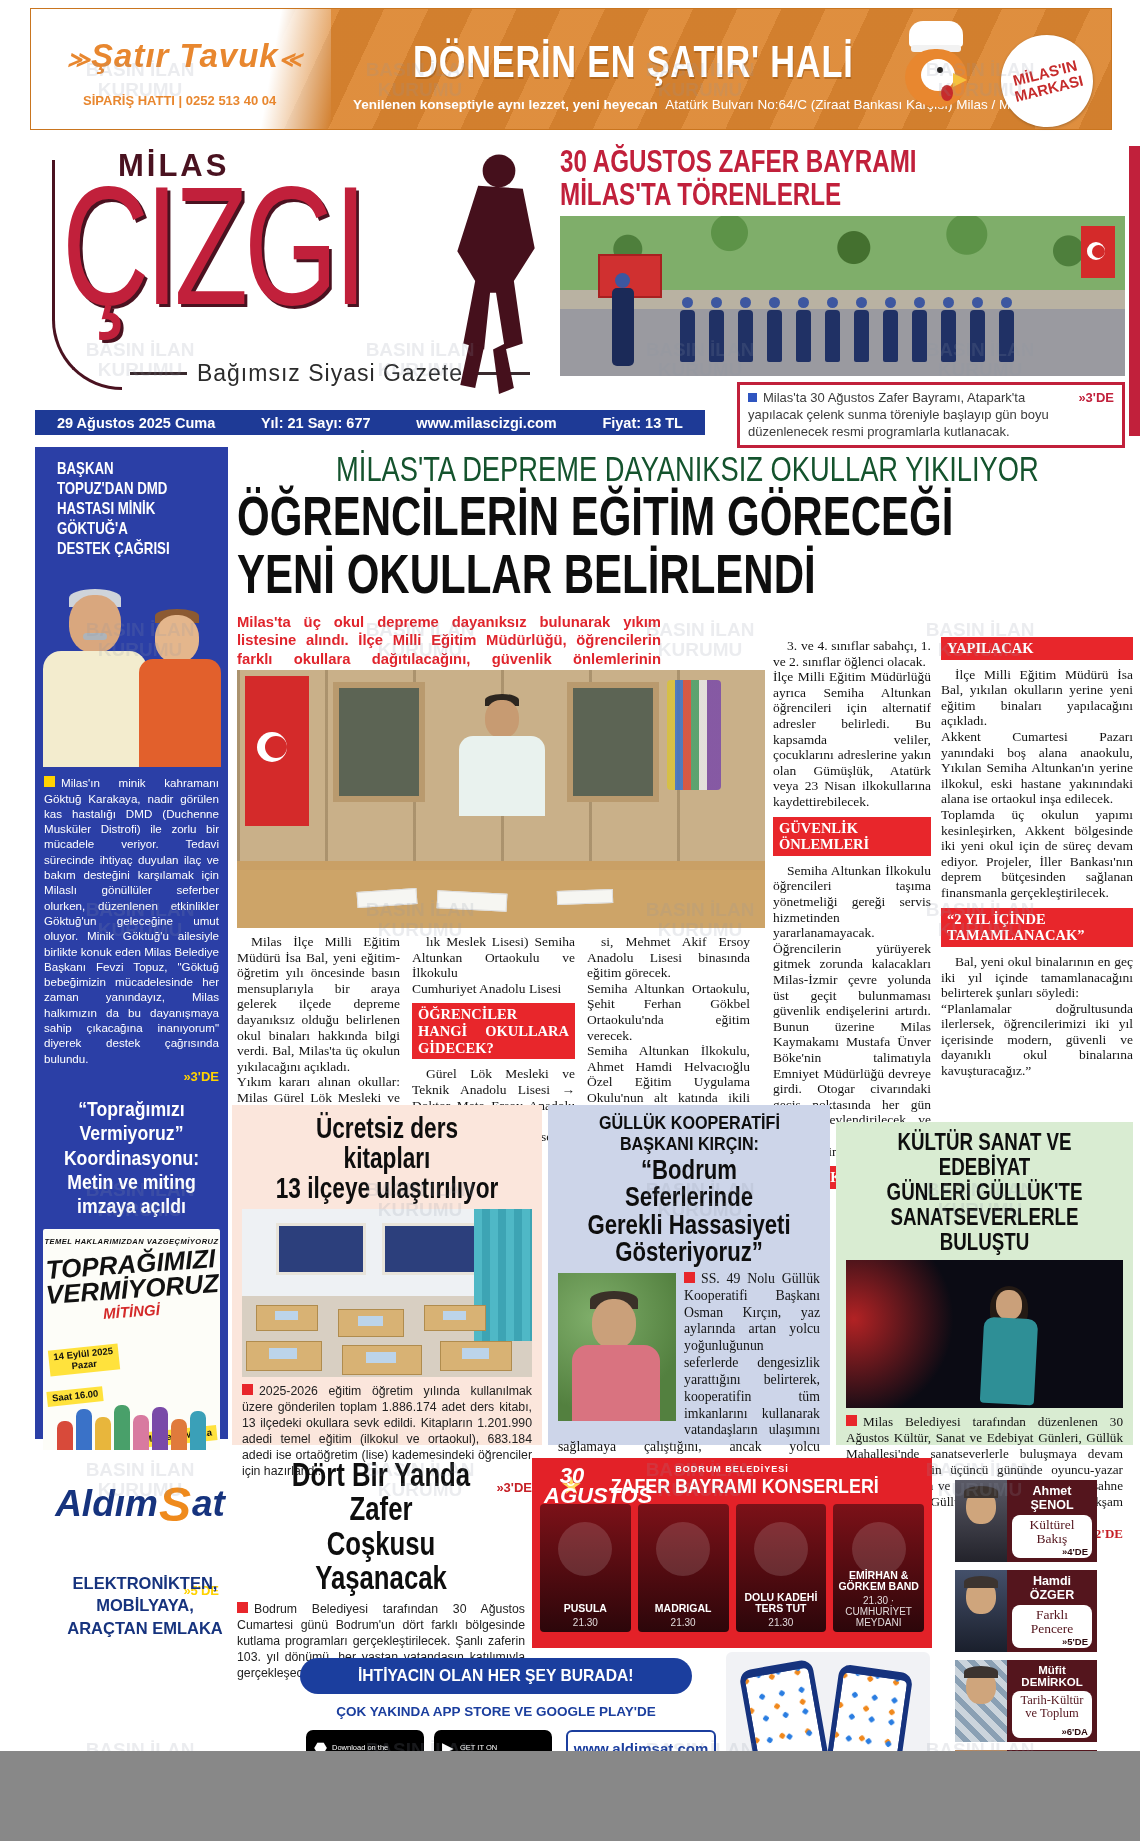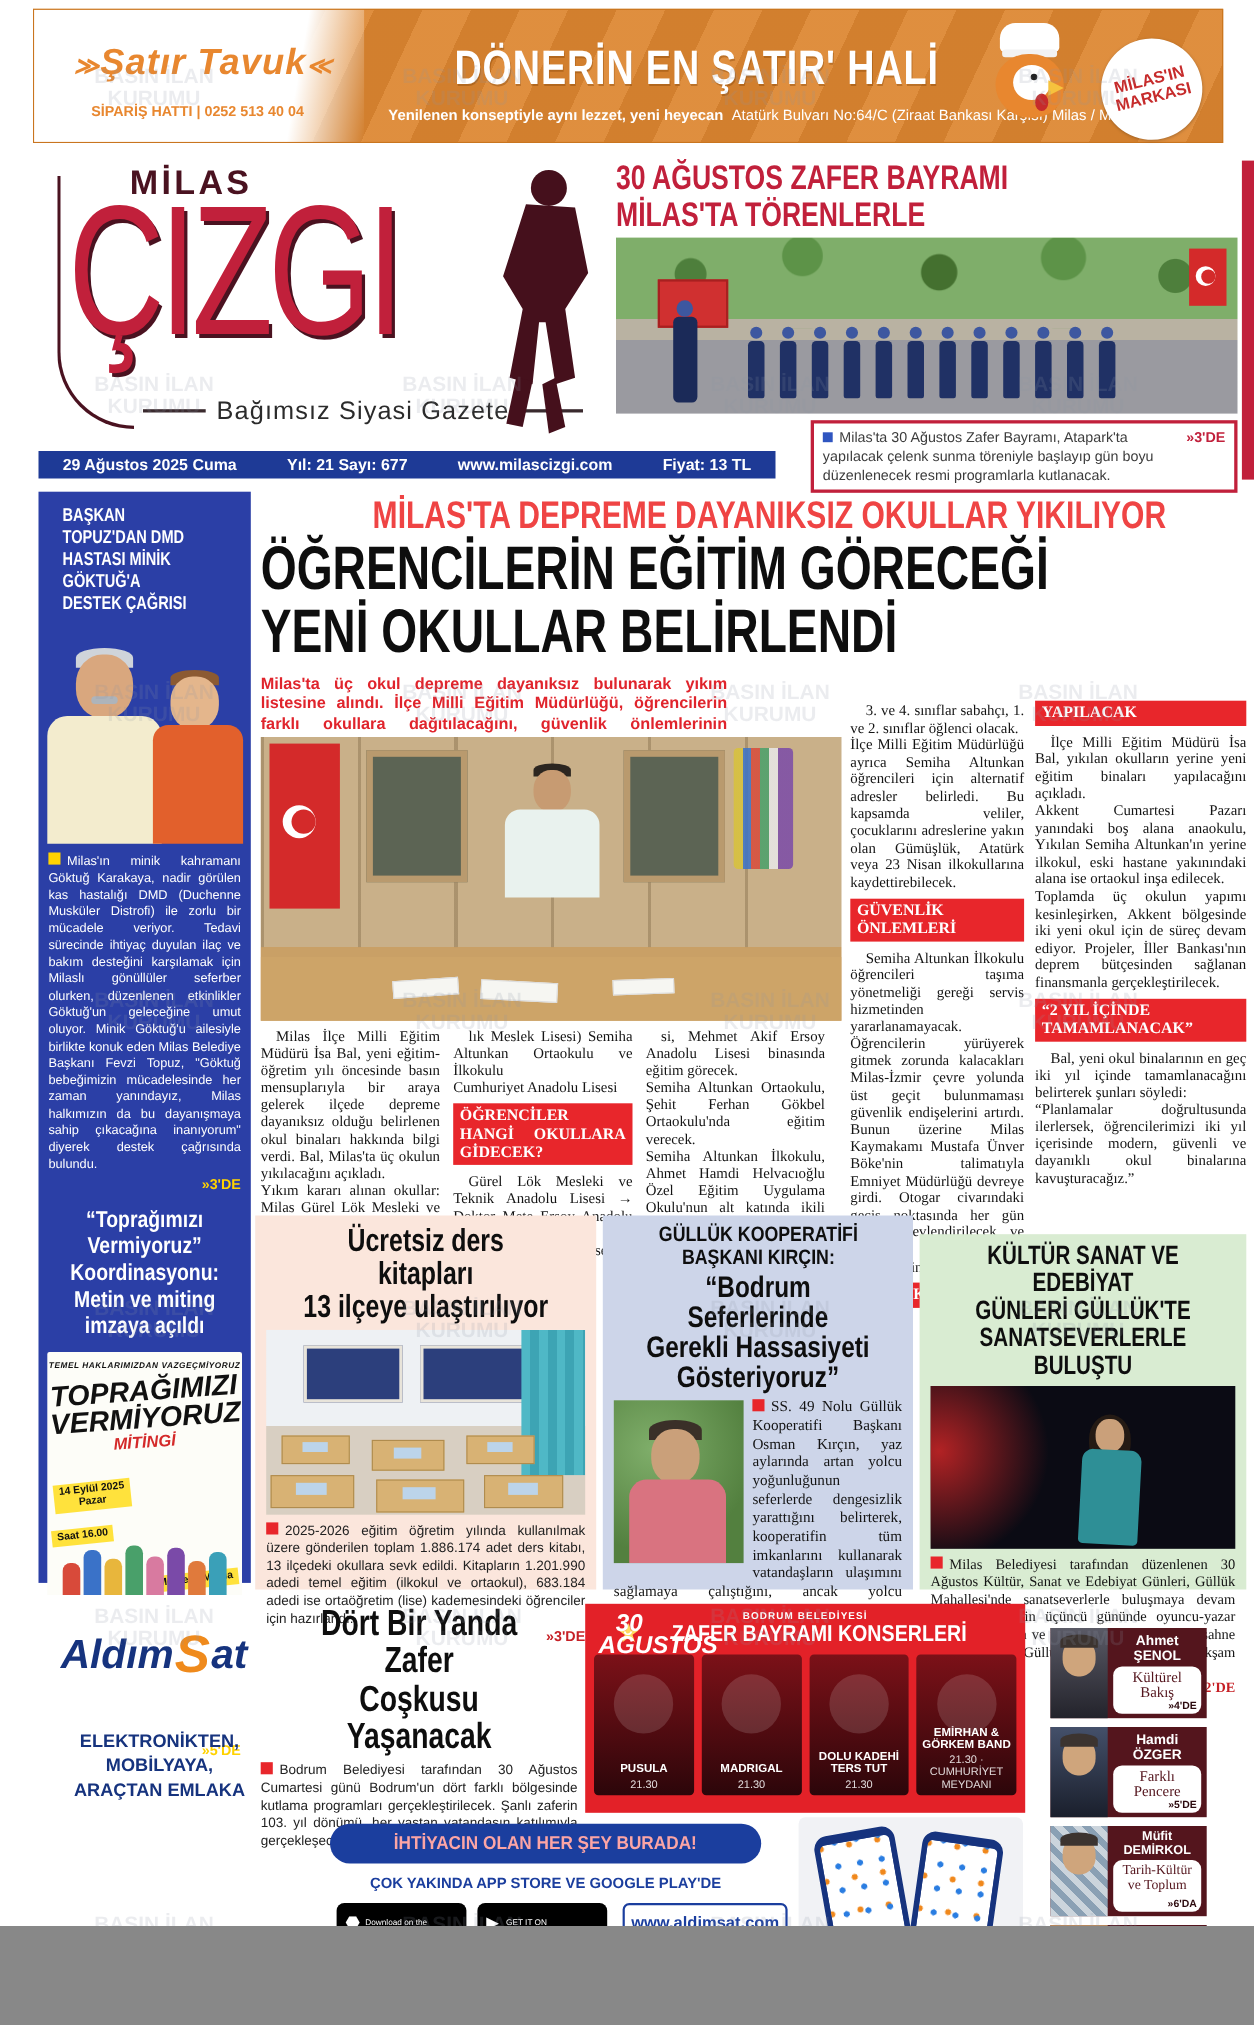--- a/index.html
+++ b/index.html
@@ -100,21 +100,21 @@
   .sq.b{background:#2f55c0;}
   .sb-h2{padding:12px 4px 6px;text-align:center;font-weight:bold;font-size:21px;line-height:1.16;}
   #poster{margin:4px 8px;background:#fdfdf8;color:#111;position:relative;height:232px;overflow:hidden;border-radius:2px;}
   .po-top{padding-top:8px;text-align:center;font-size:7.5px;font-weight:bold;letter-spacing:.5px;font-style:italic;}
   .po-main{text-align:center;font-weight:bold;font-style:italic;font-size:26px;line-height:.98;transform:rotate(-4deg);margin-top:6px;}
   .po-sub{text-align:center;color:#d42a2a;font-weight:bold;font-style:italic;font-size:15px;transform:rotate(-4deg);}
   .po-tag{position:absolute;background:#ffe23c;color:#111;font-weight:bold;font-size:9.5px;padding:2px 5px;transform:rotate(-6deg);text-align:center;line-height:1.15;}
   .crowd{position:absolute;bottom:0;left:0;width:100%;height:64px;display:flex;align-items:flex-end;justify-content:center;gap:3px;}
   .ph{width:16px;border-radius:7px 7px 0 0;}
   
-  #kicker{left:237px;top:449px;width:898px;text-align:left;color:#ef4444;font-size:35px;font-weight:bold;}
+  #kicker{left:237px;top:449px;width:898px;text-align:left;color:#14532d;font-size:35px;font-weight:normal;}
   #mainhead{left:237px;top:487px;width:720px;color:#0e0e0e;font-weight:bold;font-size:56px;line-height:1.03;}
   #lead{left:237px;top:613px;width:424px;color:#e0242c;font-weight:bold;font-size:14.8px;line-height:1.25;} 
   #office-ph{left:237px;top:670px;width:528px;height:258px;overflow:hidden;
      background:linear-gradient(#c9b089 0 74%,#c9a066 74% 100%);}
   .cab{position:absolute;inset:0 0 26% 0;background:
      repeating-linear-gradient(90deg,rgba(92,70,38,.28) 0 3px,transparent 3px 88px);}
   .cabdark{position:absolute;top:12px;width:92px;height:120px;background:#5c6454;border:6px solid #b99a6e;}
   .oflag{position:absolute;left:8px;top:6px;width:64px;height:150px;background:#d42a2a;}
   .oflag::before{content:"";position:absolute;left:12px;top:56px;width:30px;height:30px;border-radius:50%;background:#fff;}
   .oflag::after{content:"";position:absolute;left:20px;top:60px;width:22px;height:22px;border-radius:50%;background:#d42a2a;}
@@ -188,21 +188,21 @@
   .a-name{font-weight:bold;font-size:12.5px;text-align:center;}
   .a-pill{flex:1;background:#fff;border-radius:8px;margin-top:3px;color:#54151d;font-family:"Liberation Serif",serif;
      font-size:13.5px;text-align:center;line-height:1.05;padding:3px 2px 1px;position:relative;}
   .a-page{position:absolute;right:4px;bottom:1px;color:#2c0a0e;font-weight:bold;font-size:9.5px;font-family:"Liberation Sans",sans-serif;}
 
   
   #ald-logo{left:42px;top:1450px;width:196px;height:108px;background:#fff;display:flex;align-items:center;justify-content:center;}
   .ald-a{color:#16337e;font-weight:bold;font-size:37px;font-style:italic;}
   .ald-s{color:var(--baror);font-weight:bold;font-size:48px;font-style:italic;margin:0 1px;}
   #ald-left{left:30px;top:1572px;width:230px;text-align:center;color:#16337e;font-weight:bold;font-size:16.5px;line-height:1.35;}
-  #ald-banner{left:300px;top:1658px;width:392px;height:36px;background:#1b3e9e;border-radius:20px;color:#fca5a5;
+  #ald-banner{left:300px;top:1658px;width:392px;height:36px;background:#1b3e9e;border-radius:20px;color:#ffffff;
      display:flex;align-items:center;justify-content:center;font-weight:bold;font-size:17px;}
   #ald-soon{left:300px;top:1704px;width:392px;text-align:center;color:#1b3e9e;font-weight:bold;font-size:13.5px;}
   .badges{left:306px;top:1730px;display:flex;gap:10px;}
   .badge-st{width:118px;height:36px;background:#000;border-radius:7px;color:#fff;display:flex;flex-direction:column;justify-content:center;padding-left:26px;position:relative;}
   .badge-st .g{position:absolute;left:8px;top:9px;font-size:15px;}
   .badge-st .l1{font-size:7.5px;margin-top:12px;}
   .badge-st .l2{font-size:12.5px;font-weight:bold;line-height:1;}
   #ald-url{left:566px;top:1730px;width:150px;height:36px;border:2px solid #1b3e9e;border-radius:6px;background:#fff;
      display:flex;align-items:center;justify-content:center;color:#1b3e9e;font-weight:bold;font-size:15px;}
   #phones{left:726px;top:1652px;width:204px;height:160px;background:#f1f2f5;border-radius:6px;overflow:hidden;}

